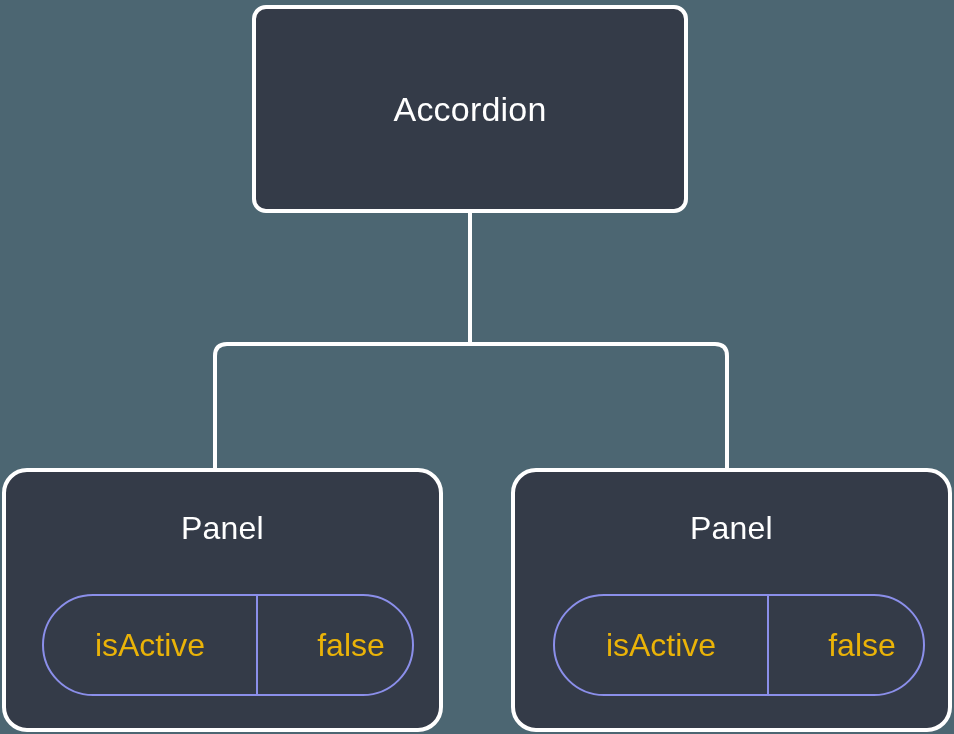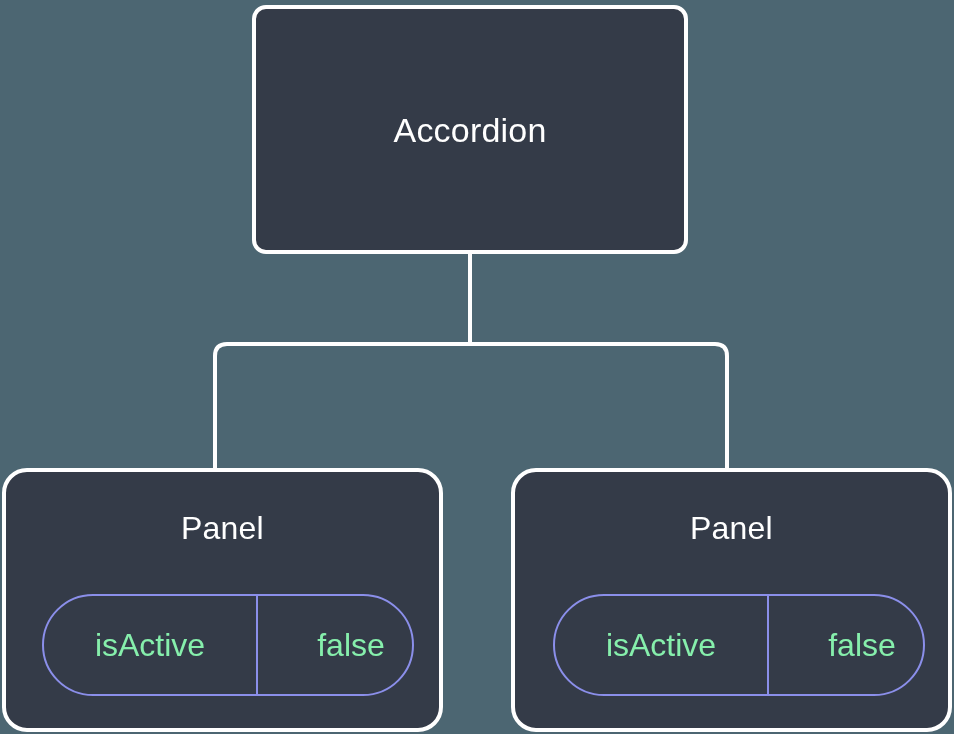--- a/index.html
+++ b/index.html
@@ -41,21 +41,21 @@
     border-radius: 14px;
     display: flex;
     flex-direction: column;
     align-items: center;
   }
 
   .node-root {
     left: 252px;
     top: 5px;
     width: 436px;
-    height: 249px;
+    height: 208px;
     justify-content: center;
   }
 
   .node-child {
     top: 468px;
     width: 441px;
     height: 264px;
     justify-content: flex-start;
     padding-top: 40px;
     border-radius: 25px;
@@ -90,21 +90,21 @@
     overflow: hidden;
   }
 
   .state-badge-left  { left: 36px;  width: 372px; }
   .state-badge-right { left: 38px;  width: 372px; }
 
   .badge-cell {
     display: flex;
     align-items: center;
     justify-content: center;
-    color: #86efac;
+    color: #eab308;
     font-size: 32px;
     line-height: 1;
     white-space: nowrap;
   }
 
   .badge-key {
     flex: 0 0 212px;
     border-right: 2px solid #8b8fea;
   }
 

